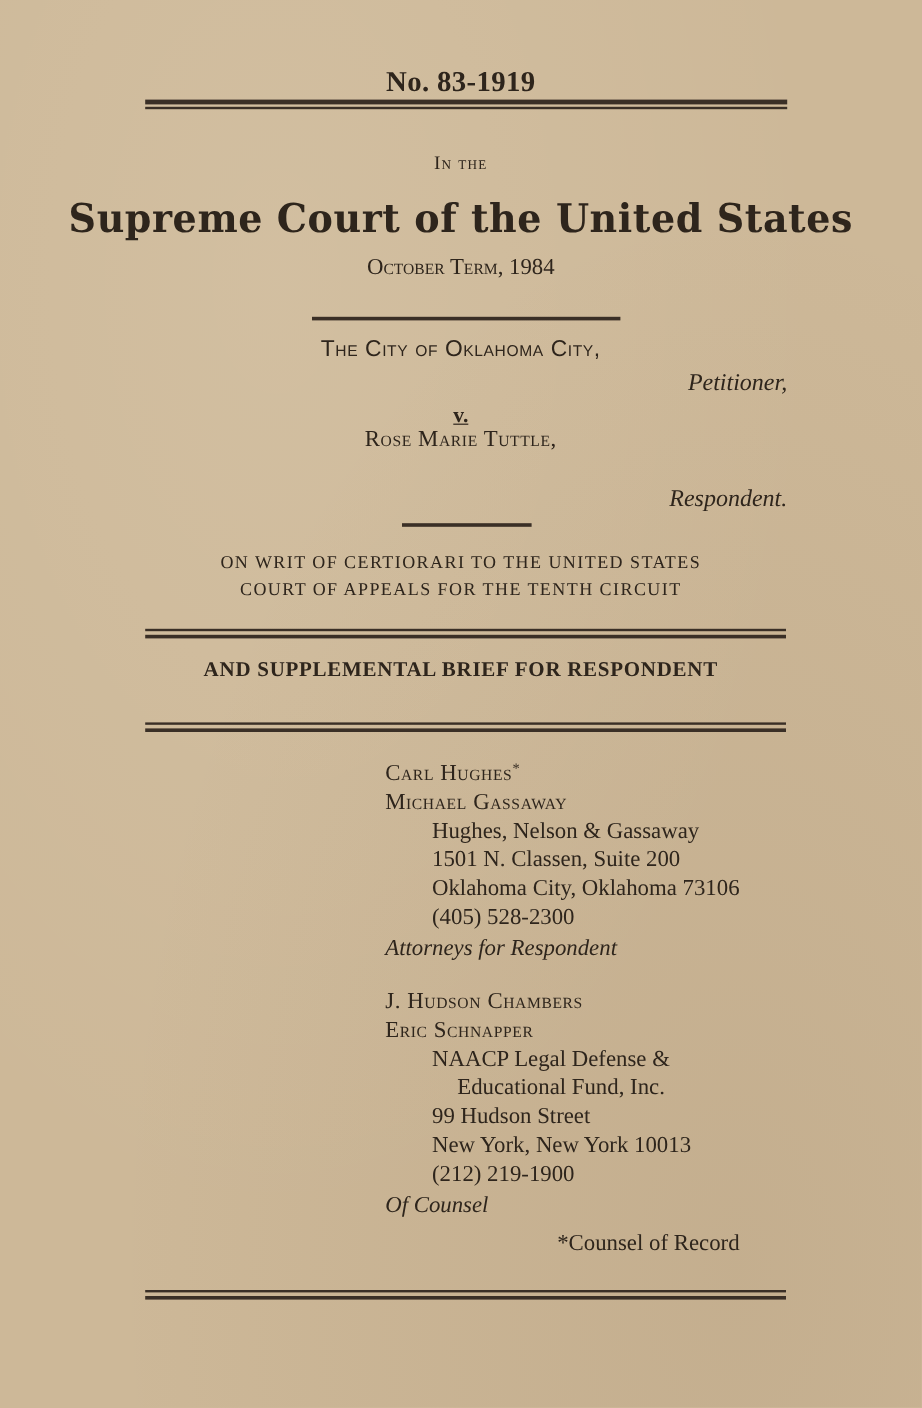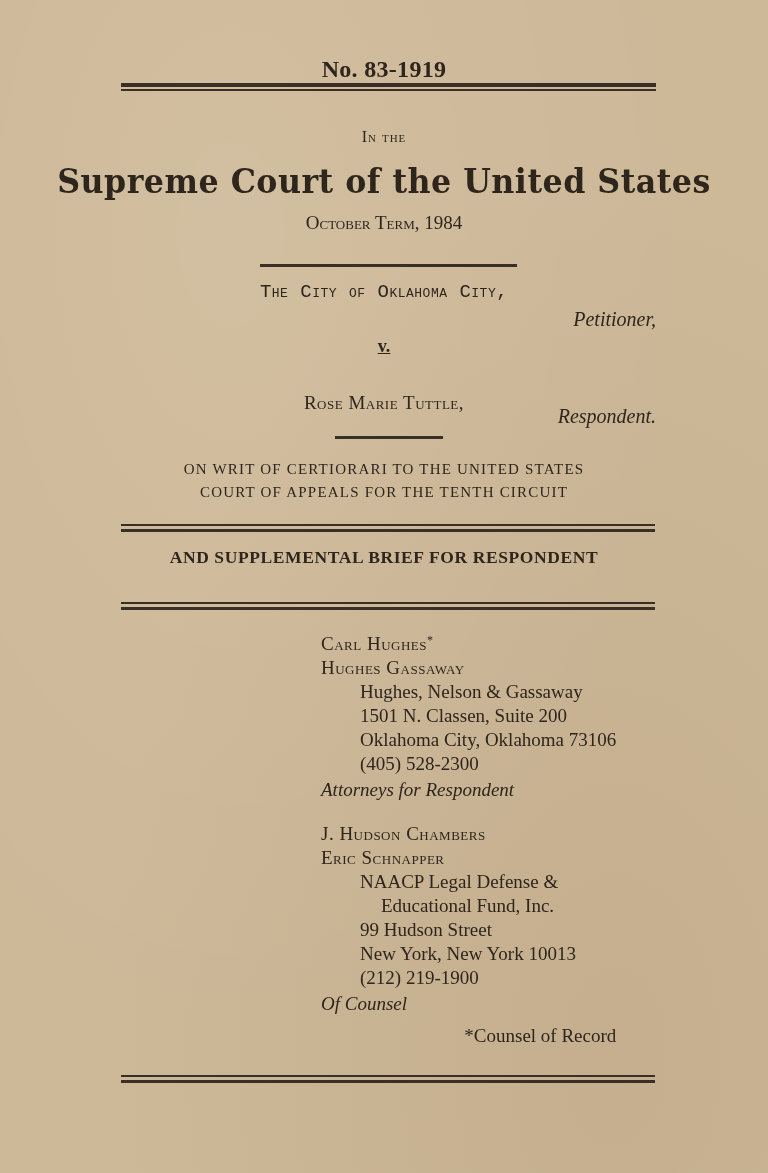--- a/index.html
+++ b/index.html
@@ -43,24 +43,24 @@
     top: 162px; font-size: 33px; font-weight: bold;
     font-family: "DejaVu Serif", serif;
     letter-spacing: 0.5px;
     transform: scaleX(0.96);
   }
   .term {
     top: 212px; font-size: 19px;
     font-family: "Liberation Serif", serif;
   }
   .hr-mid { left: 260px; width: 257px; top: 264px; height: 3px; background: #3a2f26; }
-  .petitioner-party { top: 281px; font-size: 19px; font-family: Liberation Mono, monospace; letter-spacing: 0.5px; }
+  .petitioner-party { top: 281px; font-size: 19px; font-family: Liberation Sans, sans-serif; letter-spacing: 0.5px; }
   .petitioner-role { top: 308px; right: 112px; font-size: 20px; font-style: italic; font-family: "Liberation Serif", serif; }
   .versus { top: 336px; font-size: 18px; font-weight: bold; font-family: "Liberation Serif", serif; text-decoration: underline; }
-  .respondent-party { top: 392px; font-size: 19px; font-family: "Liberation Serif", serif; letter-spacing: 0.5px; }
+  .respondent-party { top: 356px; font-size: 19px; font-family: "Liberation Serif", serif; letter-spacing: 0.5px; }
   .respondent-role { top: 405px; right: 112px; font-size: 20px; font-style: italic; font-family: "Liberation Serif", serif; }
   .hr-short { left: 335px; width: 108px; top: 436px; height: 3px; background: #3a2f26; }
 
   .writ {
     top: 458px; font-size: 15px; letter-spacing: 1.2px;
     font-family: "Liberation Serif", serif; line-height: 23px;
   }
 
   .rule-block { left: 121px; width: 534px; }
   .rule-block .rule-thin { height: 2px; }
@@ -128,21 +128,21 @@
 
 <div class="abs rule-block rule-b">
   <div class="rule-thin"></div>
   <div class="gap"></div>
   <div class="rule-thick"></div>
 </div>
 
 <div class="abs counsel">
   <div>
     <div class="name"><span>Carl Hughes</span><sup>*</sup></div>
-    <div class="name">Hughes Gassaway</div>
+    <div class="name">Michael Gassaway</div>
     <div class="addr">Hughes, Nelson &amp; Gassaway</div>
     <div class="addr">1501 N. Classen, Suite 200</div>
     <div class="addr">Oklahoma City, Oklahoma 73106</div>
     <div class="addr">(405) 528-2300</div>
     <div class="role">Attorneys for Respondent</div>
   </div>
   <div class="spacer"></div>
   <div>
     <div class="name">J. Hudson Chambers</div>
     <div class="name">Eric Schnapper</div>

